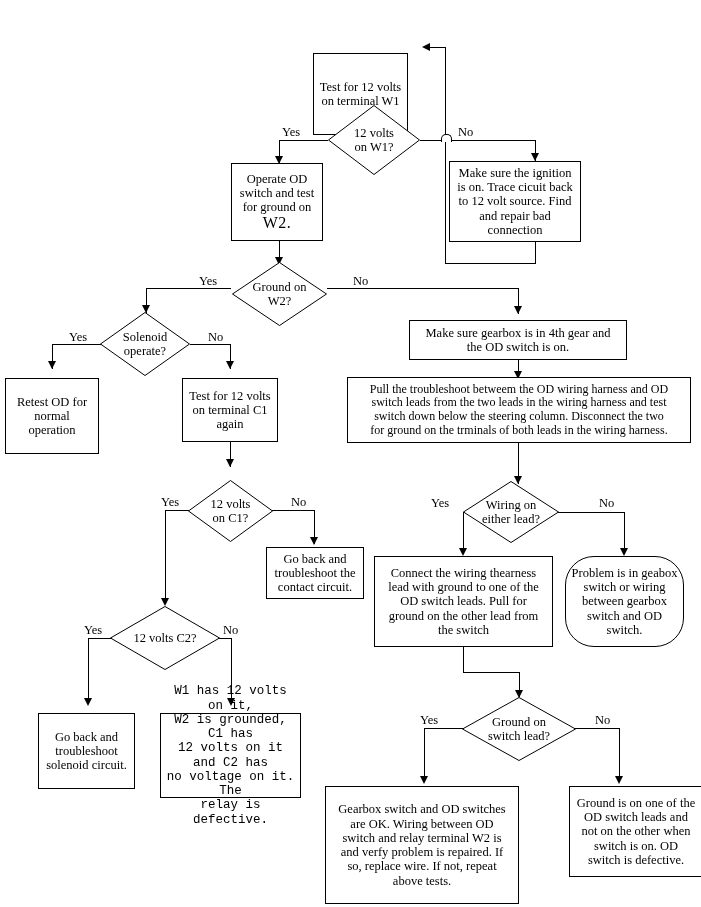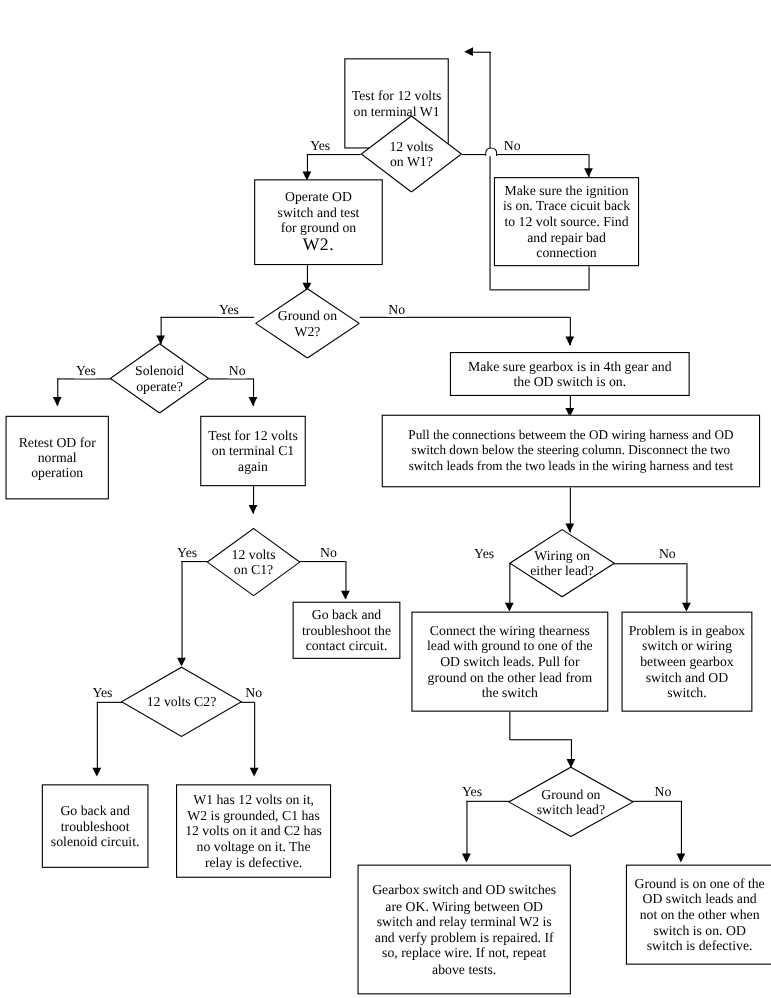--- a/index.html
+++ b/index.html
@@ -212,21 +212,21 @@
   <div class="node diamond" style="left:328px;top:105px;width:92px;height:70px;">
     <svg class="dshape" viewBox="0 0 92 70" preserveAspectRatio="none">
       <polygon points="46,0.5 91.5,35 46,69.5 0.5,35" fill="#ffffff" stroke="#000000" stroke-width="1" vector-effect="non-scaling-stroke"></polygon>
     </svg>
     <div class="dlabel">
       <div>12 volts</div>
       <div>on W1?</div>
     </div>
   </div>
 
-  <div class="node box" style="left:231px;top:163px;width:117px;height:78px;flex-direction:column;">
+  <div class="node box" style="left:231px;top:163px;width:92px;height:78px;flex-direction:column;">
     <span class="txt">Operate OD</span>
     <span class="txt">switch and test</span>
     <span class="txt">for ground on</span>
     <span class="txt big">W2.</span>
   </div>
 
   <div class="node box" style="left:449px;top:161px;width:132px;height:81px;">
     <span class="txt">Make sure the ignition is on. Trace cicuit back to 12 volt source.  Find and repair bad connection</span>
   </div>
 
@@ -261,23 +261,24 @@
     <span class="txt">on terminal C1</span>
     <span class="txt">again</span>
   </div>
 
   <div class="node box" style="left:409px;top:320px;width:218px;height:40px;flex-direction:column;">
     <span class="txt">Make sure gearbox is in 4th gear and</span>
     <span class="txt">the OD switch is on.</span>
   </div>
 
   <div class="node box" style="left:347px;top:377px;width:344px;height:66px;flex-direction:column;font-size:12px;">
-    <span class="txt">Pull the connections betweem the OD wiring harness and OD</span>
+    <span class="txt">Pull the troubleshoot betweem the OD wiring harness and OD</span>
+    <span class="txt">switch leads from the two leads in the wiring harness and test</span>
     <span class="txt">switch down below the steering column.  Disconnect the two</span>
-    <span class="txt">switch leads from the two leads in the wiring harness and test</span>
+    <span class="txt">for ground on the trminals of both leads in the wiring harness.</span>
   </div>
 
   <div class="node diamond" style="left:188px;top:480px;width:85px;height:62px;">
     <svg class="dshape" viewBox="0 0 85 62" preserveAspectRatio="none">
       <polygon points="42.5,0.5 84.5,31 42.5,61.5 0.5,31" fill="#ffffff" stroke="#000000" stroke-width="1" vector-effect="non-scaling-stroke"></polygon>
     </svg>
     <div class="dlabel">
       <div>12 volts</div>
       <div>on C1?</div>
     </div>
@@ -300,21 +301,21 @@
   </div>
 
   <div class="node box" style="left:374px;top:556px;width:179px;height:91px;flex-direction:column;">
     <span class="txt">Connect the wiring thearness</span>
     <span class="txt">lead with ground to one of the</span>
     <span class="txt">OD switch leads.  Pull for</span>
     <span class="txt">ground on the other lead from</span>
     <span class="txt">the switch</span>
   </div>
 
-  <div class="node box" style="left:565px;top:556px;width:119px;height:91px;flex-direction:column;">
+  <div class="node box" style="left:565px;top:556px;width:119px;height:91px;flex-direction:column;border-radius:29px;">
     <span class="txt">Problem is in geabox</span>
     <span class="txt">switch or wiring</span>
     <span class="txt">between gearbox</span>
     <span class="txt">switch and OD</span>
     <span class="txt">switch.</span>
   </div>
 
   <div class="node diamond" style="left:110px;top:606px;width:110px;height:64px;">
     <svg class="dshape" viewBox="0 0 110 64" preserveAspectRatio="none">
       <polygon points="55,0.5 109.5,32 55,63.5 0.5,32" fill="#ffffff" stroke="#000000" stroke-width="1" vector-effect="non-scaling-stroke"></polygon>
@@ -333,21 +334,21 @@
       <div>switch lead?</div>
     </div>
   </div>
 
   <div class="node box" style="left:38px;top:713px;width:97px;height:76px;flex-direction:column;">
     <span class="txt">Go back and</span>
     <span class="txt">troubleshoot</span>
     <span class="txt">solenoid circuit.</span>
   </div>
 
-  <div class="node box" style="left:160px;top:713px;width:141px;height:85px;flex-direction:column;">
+  <div class="node box" style="left:160px;top:713px;width:141px;height:85px;flex-direction:column;font-family:Liberation Mono, monospace;">
     <span class="txt">W1 has 12 volts on it,</span>
     <span class="txt">W2 is grounded, C1 has</span>
     <span class="txt">12 volts on it and C2 has</span>
     <span class="txt">no voltage on it.   The</span>
     <span class="txt">relay is defective.</span>
   </div>
 
   <div class="node box" style="left:325px;top:786px;width:194px;height:118px;flex-direction:column;">
     <span class="txt">Gearbox switch and OD switches</span>
     <span class="txt">are OK.  Wiring between OD</span>

